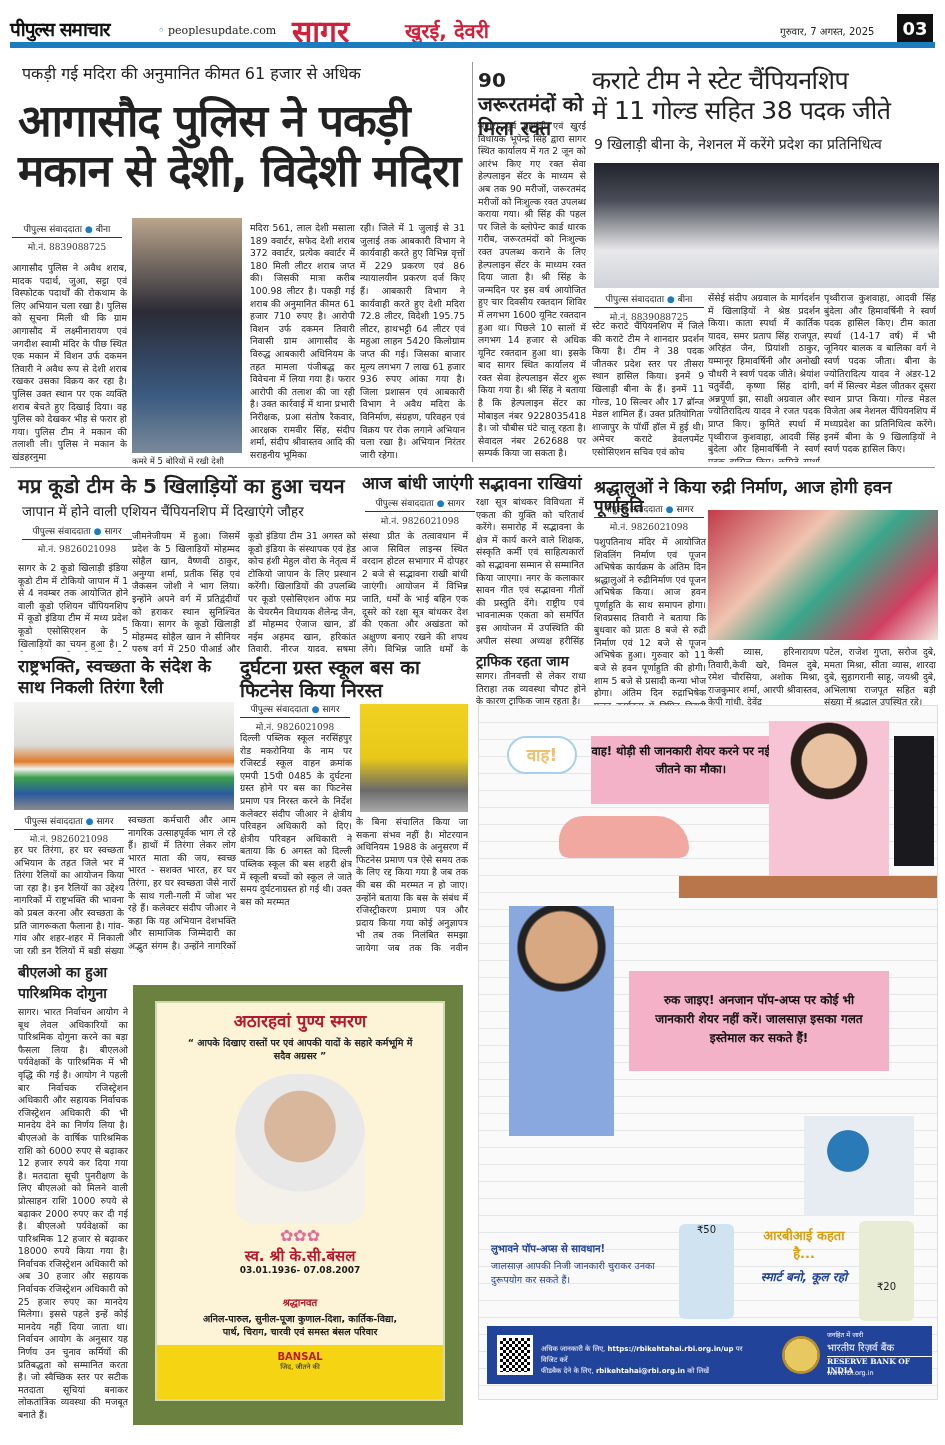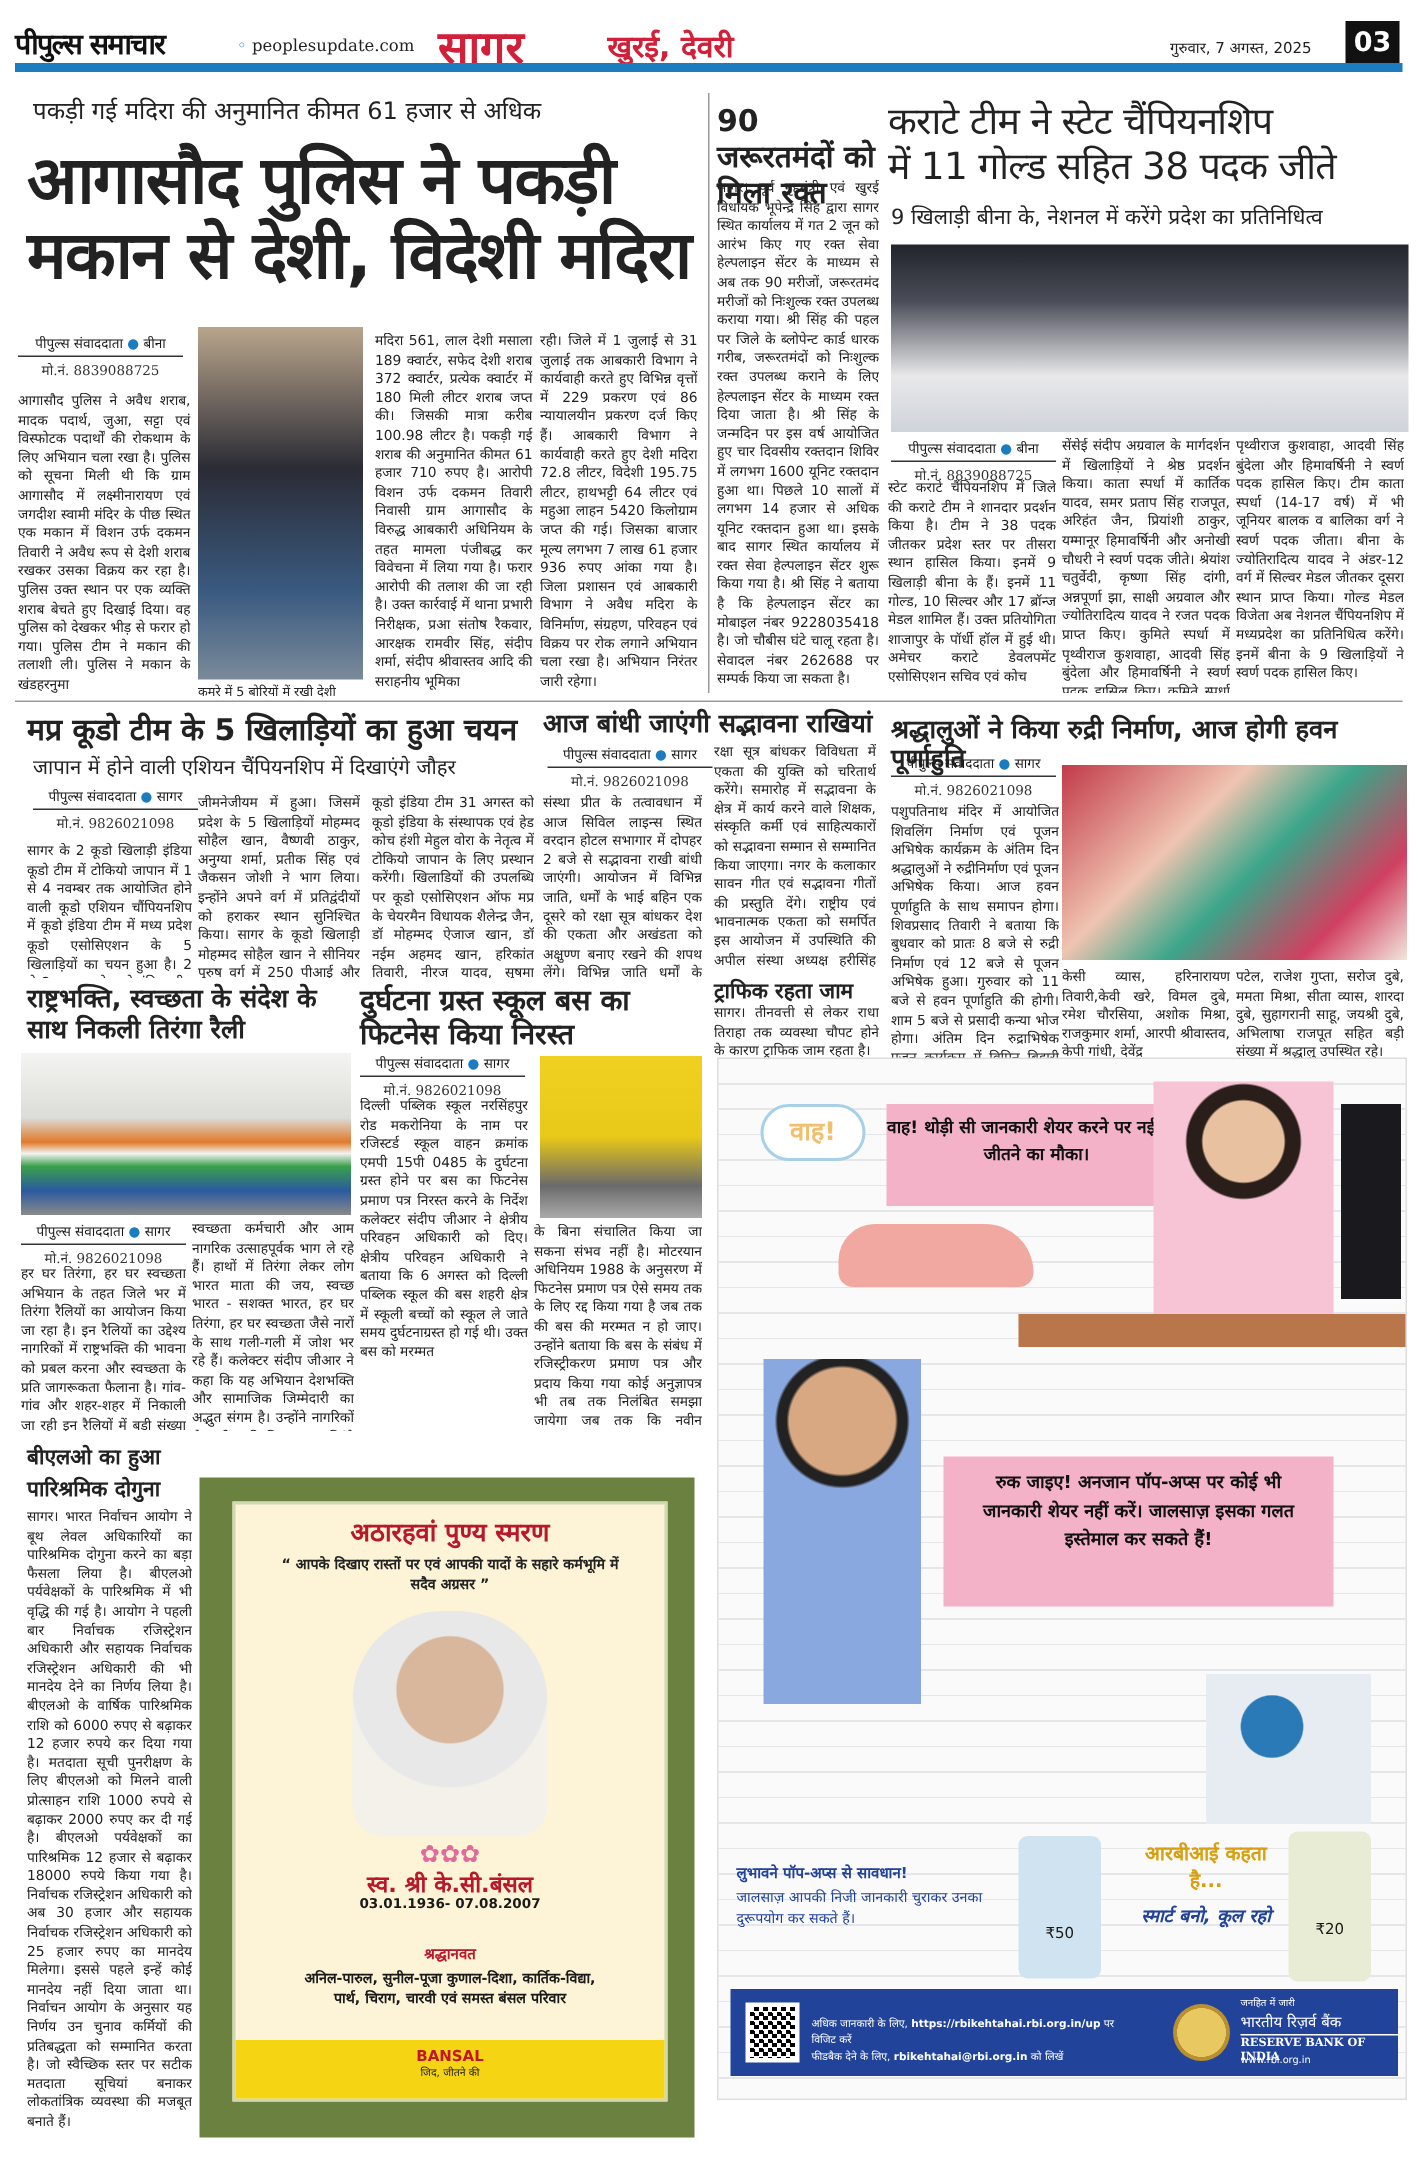--- a/index.html
+++ b/index.html
@@ -138,40 +138,40 @@
   <div class="abs inner" style="left:22px;top:16px;width:290px;height:400px">
     <div style="text-align:center;color:#b8182a;font-weight:bold;font-size:17px;margin-top:6px">अठारहवां पुण्य स्मरण</div>
     <div style="text-align:center;font-size:9.5px;font-weight:bold;padding:4px 22px;color:#222">“ <span>आपके दिखाए रास्तों पर एवं आपकी यादों के सहारे कर्मभूमि में सदैव अग्रसर</span> ”</div>
     <div style="margin:8px auto 0;width:130px;height:150px;border-radius:60px 60px 20px 20px;background:radial-gradient(circle at 50% 35%,#d8b79c 0 30%,#e8e8e8 31% 55%,#f4f1ea 56%)"></div>
     <div style="text-align:center;font-size:16px;color:#e06a9a;margin-top:2px">✿✿✿</div>
     <div style="text-align:center;color:#b8182a;font-weight:bold;font-size:15px">स्व. श्री के.सी.बंसल</div>
     <div style="text-align:center;font-size:9px;font-weight:bold">03.01.1936- 07.08.2007</div>
     <div style="text-align:center;color:#b8182a;font-weight:bold;font-size:10px;margin-top:20px">श्रद्धानवत</div>
     <div style="text-align:center;font-size:9.5px;font-weight:bold;margin-top:3px">अनिल-पारुल, सुनील-पूजा कुणाल-दिशा, कार्तिक-विद्या,</div>
     <div style="text-align:center;font-size:9.5px;font-weight:bold">पार्थ, चिराग, चारवी एवं समस्त बंसल परिवार</div>
-    <div style="position:absolute;left:0;bottom:0;width:100%;height:39px;background:#f5d414">
+    <div style="position:absolute;left:0;bottom:0;width:100%;height:54px;background:#f5d414">
       <div style="text-align:center;color:#c0182a;font-weight:bold;font-size:10px;margin-top:6px">BANSAL</div>
       <div style="text-align:center;font-size:7px">जिद, जीतने की</div>
     </div>
   </div>
 </div>
 
 <div class="abs ad" style="left:478px;top:705px;width:460px;height:695px;background:repeating-linear-gradient(180deg,#fafafa 0 16px,#e4e6ea 16px 17px)">
   <div class="abs" style="left:28px;top:30px;width:70px;height:38px;border:2px solid #a8d0e8;border-radius:30px;background:#fff;text-align:center;color:#f0c070;font-weight:bold;font-size:17px;line-height:34px">वाह!</div>
   <div class="abs bubble" style="left:112px;top:30px;width:200px;height:68px;font-size:11.5px;line-height:18px;padding-top:6px">वाह! थोड़ी सी जानकारी शेयर करने पर नई कार जीतने का मौका।</div>
   <div class="abs" style="left:80px;top:110px;width:130px;height:42px;background:#f0a8a0;border-radius:30px 40px 12px 12px"></div>
   <div class="abs" style="left:290px;top:15px;width:120px;height:160px;background:radial-gradient(circle at 50% 25%,#e8c2a0 0 20%,#2a1e1a 21% 28%,#f6c4d4 29%)"></div>
   <div class="abs" style="left:415px;top:30px;width:40px;height:130px;background:#1a1a1e"></div>
   <div class="abs" style="left:200px;top:170px;width:258px;height:22px;background:#b8764a"></div>
   <div class="abs" style="left:30px;top:200px;width:105px;height:230px;background:radial-gradient(circle at 50% 18%,#d8a882 0 18%,#222 19% 22%,#8aa8e0 23%)"></div>
-  <div class="abs bubble" style="left:150px;top:265px;width:260px;height:100px;font-size:12px;line-height:19px;padding:8px 18px">रुक जाइए! अनजान पॉप-अप्स पर कोई भी जानकारी शेयर नहीं करें। जालसाज़ इसका गलत इस्तेमाल कर सकते हैं!</div>
+  <div class="abs bubble" style="left:150px;top:265px;width:260px;height:100px;font-size:12px;line-height:19px;padding:20px 18px">रुक जाइए! अनजान पॉप-अप्स पर कोई भी जानकारी शेयर नहीं करें। जालसाज़ इसका गलत इस्तेमाल कर सकते हैं!</div>
   <div class="abs" style="left:325px;top:410px;width:110px;height:100px;background:radial-gradient(circle at 40% 35%,#2a7ab8 0 22%,#e6ecf2 23%)"></div>
   <div class="abs" style="left:12px;top:535px;width:180px;font-size:10px;font-weight:bold;color:#22439a">लुभावने पॉप-अप्स से सावधान!</div>
   <div class="abs" style="left:12px;top:553px;width:180px;font-size:9.5px;line-height:14px;color:#22439a">जालसाज़ आपकी निजी जानकारी चुराकर उनका दुरूपयोग कर सकते हैं।</div>
-  <div class="abs" style="left:200px;top:518px;width:55px;height:95px;background:#cfe3f0;border-radius:6px;text-align:center;font-size:10px;padding-top:60px">₹50</div>
+  <div class="abs" style="left:200px;top:518px;width:55px;height:95px;background:#cfe3f0;border-radius:6px;text-align:center;font-size:10px;">₹50</div>
   <div class="abs" style="left:275px;top:520px;width:100px;text-align:center;color:#d8a010;font-weight:bold;font-size:13px">आरबीआई कहता है...</div>
   <div class="abs" style="left:280px;top:562px;width:90px;text-align:center;color:#22439a;font-weight:bold;font-size:12px;font-style:italic">स्मार्ट बनो, कूल रहो</div>
   <div class="abs" style="left:380px;top:515px;width:55px;height:100px;background:#e8ecd4;border-radius:6px;text-align:center;font-size:10px;padding-top:60px">₹20</div>
   <div class="abs rbi-bar" style="left:8px;top:620px;width:445px;height:58px">
     <div class="abs" style="left:10px;top:9px;width:36px;height:40px;background:#fff;padding:3px">
         <div style="width:100%;height:100%;background:repeating-conic-gradient(#000 0 25%,#fff 0 50%) 0 0/6px 6px"></div>
       </div>
     <div class="abs" style="left:54px;top:18px;width:210px;font-size:7px;line-height:11px">
       <div><span>अधिक जानकारी के लिए,</span> <b>https://rbikehtahai.rbi.org.in/up</b> <span>पर विजिट करें</span></div>
       <div><span>फीडबैक देने के लिए,</span> <b>rbikehtahai@rbi.org.in</b> <span>को लिखें</span></div>

